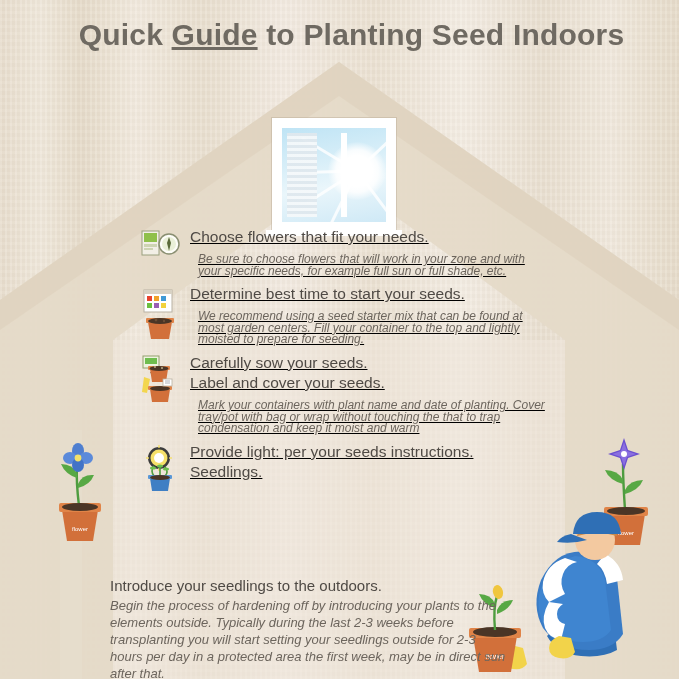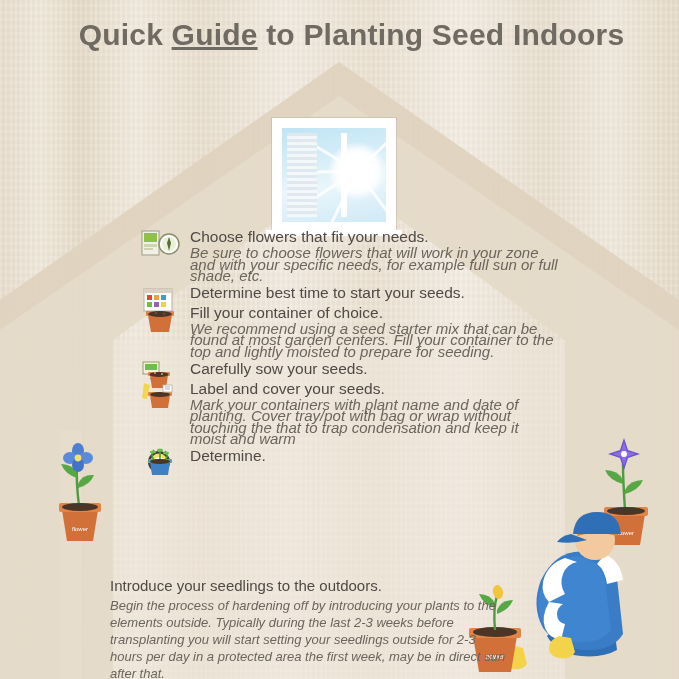--- a/index.html
+++ b/index.html
@@ -54,26 +54,26 @@
   
   .title{
     position:absolute;left:12px;top:18px;width:679px;text-align:center;
     font-size:30px;font-weight:bold;color:#6f6a62;letter-spacing:.2px;
   }
   .title .ul{ text-decoration:underline; }
   
   .steps{
     position:absolute;left:138px;top:228px;width:420px;
   }
-  .step{ position:relative; margin-bottom:2px; padding-left:52px; }
+  .step{ position:relative; margin-bottom:2px; padding-left:52px;text-decoration:underline; }
   .step-head{
     font-size:15.5px;color:#4f4a45;line-height:18px;margin:0 0 1px 0;font-weight:400;
   }
   .step-body{
-    font-size:15px;color:#6c655d;line-height:11.6px;font-style:italic;margin:0;
+    font-size:12px;color:#6c655d;line-height:11.6px;font-style:italic;margin:8px;
   }
   .step-ico{
     position:absolute;left:0;top:1px;width:44px;height:30px;
   }
   
   .footer{
     position:absolute;left:110px;top:576px;width:400px;text-align:left;
   }
   .footer-head{ font-size:15px;color:#4f4a45;line-height:19px;margin-bottom:2px;}
   .footer-body{ font-size:13px;color:#6c655d;line-height:17px;font-style:italic;}
@@ -151,21 +151,20 @@
   </div>
 
   <div class="step">
     <svg class="step-ico" viewBox="0 0 44 30">
       <path d="M10 10 H34 L31 27 H13 Z" fill="#d2703a"></path>
       <rect x="8" y="6" width="28" height="5" rx="1" fill="#e08448"></rect>
       <ellipse cx="22" cy="9" rx="12" ry="3" fill="#4a3526"></ellipse>
       <circle cx="18" cy="8" r="1.4" fill="#6b4c35"></circle>
       <circle cx="26" cy="9" r="1.2" fill="#6b4c35"></circle>
     </svg>
-    <div class="step-head">Fill your container of choice.</div>
     <div class="step-body">We recommend using a seed starter mix that can be found at most garden centers. Fill your container to the top and lightly moisted to prepare for seeding.</div>
   </div>
 
   <div class="step">
     <svg class="step-ico" viewBox="0 0 44 30">
       <rect x="5" y="1" width="16" height="12" fill="#eef3df" stroke="#93a06e" stroke-width="1"></rect>
       <rect x="7" y="3" width="12" height="6" fill="#6fbd4e"></rect>
       <path d="M12 12 l3 4 l-3 2" fill="none" stroke="#8a7a5e" stroke-width="1"></path>
       <path d="M12 14 H30 L28 27 H14 Z" fill="#d2703a"></path>
       <rect x="10" y="11" width="22" height="4" rx="1" fill="#e08448"></rect>
@@ -195,35 +194,36 @@
       <circle cx="21" cy="14" r="11" fill="#3c3c3c"></circle>
       <circle cx="21" cy="14" r="8.5" fill="#f5e06a"></circle>
       <circle cx="21" cy="14" r="5" fill="#ffffff"></circle>
       <g stroke="#f5e06a" stroke-width="1.4">
         <line x1="21" y1="1" x2="21" y2="4"></line>
         <line x1="21" y1="24" x2="21" y2="27"></line>
         <line x1="8" y1="14" x2="11" y2="14"></line>
         <line x1="31" y1="14" x2="34" y2="14"></line>
       </g>
     </svg>
+    <div class="step-head">Provide light: per your seeds instructions.</div>
   </div>
 
   <div class="step">
     <svg class="step-ico" viewBox="0 0 44 30">
       <path d="M16 2 q-4 5 0 10" stroke="#4e9c3f" stroke-width="1.6" fill="none"></path>
       <path d="M22 1 q0 6 0 11" stroke="#4e9c3f" stroke-width="1.6" fill="none"></path>
       <path d="M27 3 q4 5 0 9" stroke="#4e9c3f" stroke-width="1.6" fill="none"></path>
       <ellipse cx="15" cy="4" rx="3" ry="1.6" fill="#6cbf4f"></ellipse>
       <ellipse cx="22" cy="2" rx="3" ry="1.6" fill="#6cbf4f"></ellipse>
       <ellipse cx="28" cy="5" rx="3" ry="1.6" fill="#6cbf4f"></ellipse>
       <path d="M12 14 H32 L30 27 H14 Z" fill="#3f7fc4"></path>
       <rect x="10" y="11" width="24" height="4" rx="1" fill="#5a97d6"></rect>
       <ellipse cx="22" cy="13.5" rx="10" ry="2.5" fill="#4a3526"></ellipse>
     </svg>
-    <div class="step-head">Determine.</div>
+    <div class="step-head">Seedlings.</div>
   </div>
 
 </div>
 
 <div class="pot-wrap" style="left:42px;top:418px;width:74px;height:125px;">
   <svg width="74" height="125" viewBox="0 0 74 125">
     <path d="M37 88 q-3 -25 -2 -40" stroke="#4e9c3f" stroke-width="2.4" fill="none"></path>
     <path d="M35 60 q-12 -4 -16 -14 q12 0 16 10" fill="#57a844"></path>
     <path d="M36 70 q12 -3 16 -13 q-12 -1 -16 9" fill="#57a844"></path>
     <g transform="translate(36,40)">

